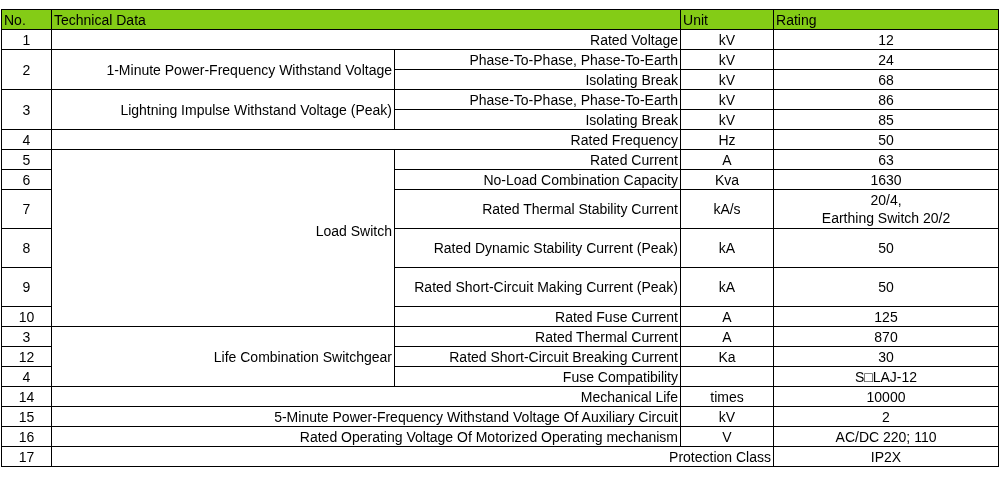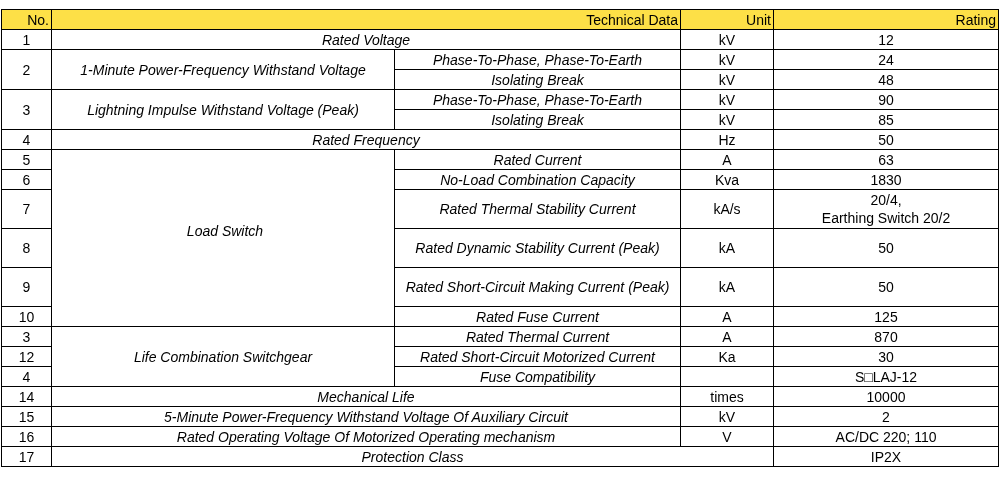--- a/index.html
+++ b/index.html
@@ -1,23 +1,23 @@
 <!DOCTYPE html>
 <html><head>
 <meta charset="utf-8">
 <style>
   html, body { margin: 0; padding: 0; background: #ffffff; }
   body { width: 1000px; height: 478px; position: relative; overflow: hidden;
          font-family: "Liberation Sans", sans-serif; font-size: 14px; color: #000; }
   table.spec { position: absolute; left: 1px; top: 9px; border-collapse: collapse; table-layout: fixed; width: 997px; }
   table.spec td, table.spec th { border: 1px solid #000; padding: 0 2px; height: 19px; line-height: 18px;
          font-weight: normal; white-space: nowrap; overflow: hidden; }
-  table.spec th { background: #fde047; text-align: right; }
+  table.spec th { background: #84cc16; text-align: left; }
   .c { text-align: center; }
-  .l { text-align: center; font-style: italic; }
+  .l { text-align: right; }
   tr.tall td { height: 38px; }
   .two-line { line-height: 17px; white-space: normal; }
 </style>
 </head>
 <body>
 
 <table class="spec">
   <colgroup>
     <col style="width:50px">
     <col style="width:343px">
@@ -44,29 +44,29 @@
     <tr>
       <td rowspan="2" class="c">2</td>
       <td rowspan="2" class="l">1-Minute Power-Frequency Withstand Voltage</td>
       <td class="l">Phase-To-Phase, Phase-To-Earth</td>
       <td class="c">kV</td>
       <td class="c">24</td>
     </tr>
     <tr>
       <td class="l">Isolating Break</td>
       <td class="c">kV</td>
-      <td class="c">48</td>
+      <td class="c">68</td>
     </tr>
 
     <tr>
       <td rowspan="2" class="c">3</td>
       <td rowspan="2" class="l">Lightning Impulse Withstand Voltage (Peak)</td>
       <td class="l">Phase-To-Phase, Phase-To-Earth</td>
       <td class="c">kV</td>
-      <td class="c">90</td>
+      <td class="c">86</td>
     </tr>
     <tr>
       <td class="l">Isolating Break</td>
       <td class="c">kV</td>
       <td class="c">85</td>
     </tr>
 
     <tr>
       <td class="c">4</td>
       <td colspan="2" class="l">Rated Frequency</td>
@@ -78,21 +78,21 @@
       <td class="c">5</td>
       <td rowspan="6" class="l" style="padding-left:6px; vertical-align:middle; padding-bottom:14px;">Load Switch</td>
       <td class="l">Rated Current</td>
       <td class="c">A</td>
       <td class="c">63</td>
     </tr>
     <tr>
       <td class="c">6</td>
       <td class="l">No-Load Combination Capacity</td>
       <td class="c">Kva</td>
-      <td class="c">1830</td>
+      <td class="c">1630</td>
     </tr>
     <tr class="tall">
       <td class="c">7</td>
       <td class="l">Rated Thermal Stability Current</td>
       <td class="c">kA/s</td>
       <td class="c two-line">
         <div>20/4,</div>
         <div>Earthing Switch 20/2</div>
       </td>
     </tr>
@@ -117,21 +117,21 @@
 
     <tr>
       <td class="c">3</td>
       <td rowspan="3" class="l">Life Combination Switchgear</td>
       <td class="l">Rated Thermal Current</td>
       <td class="c">A</td>
       <td class="c">870</td>
     </tr>
     <tr>
       <td class="c">12</td>
-      <td class="l">Rated Short-Circuit Motorized Current</td>
+      <td class="l">Rated Short-Circuit Breaking Current</td>
       <td class="c">Ka</td>
       <td class="c">30</td>
     </tr>
     <tr>
       <td class="c">4</td>
       <td class="l">Fuse Compatibility</td>
       <td class="c"></td>
       <td class="c">S□LAJ-12</td>
     </tr>
 

